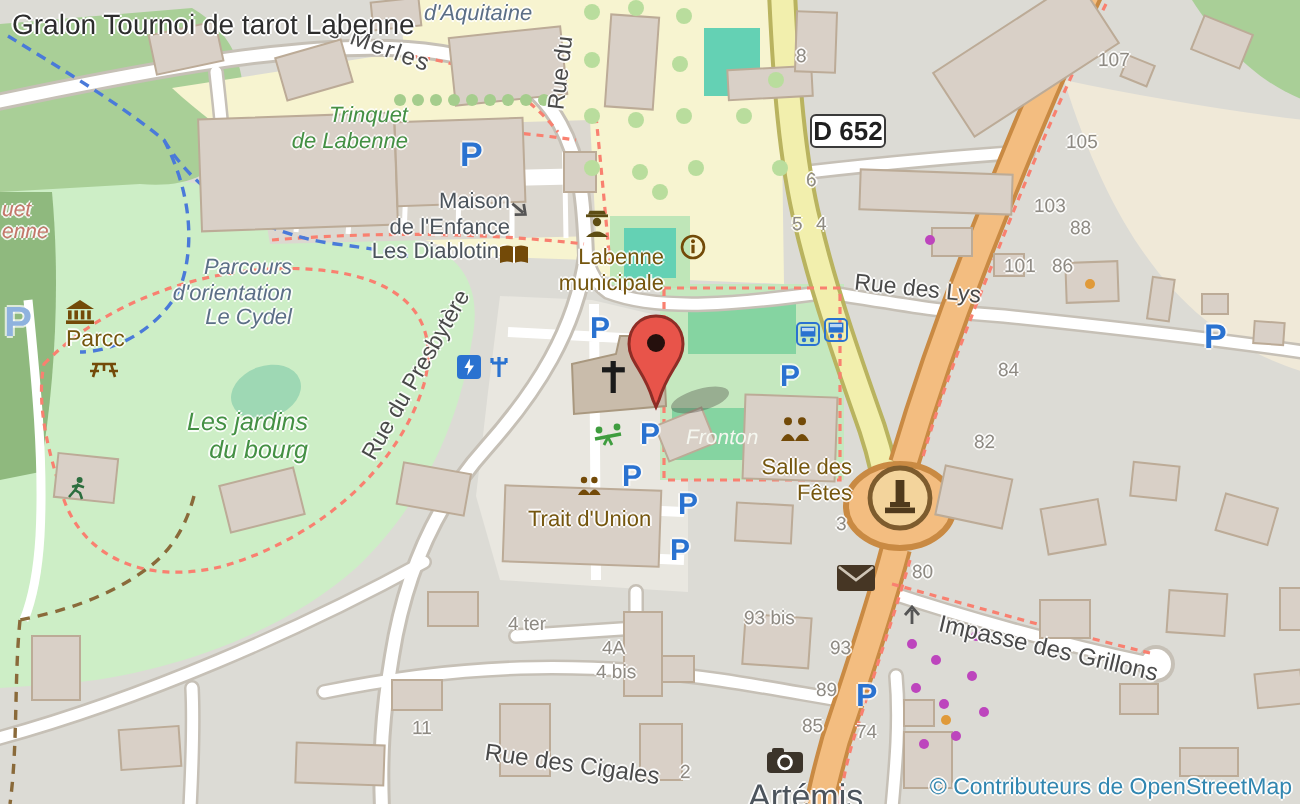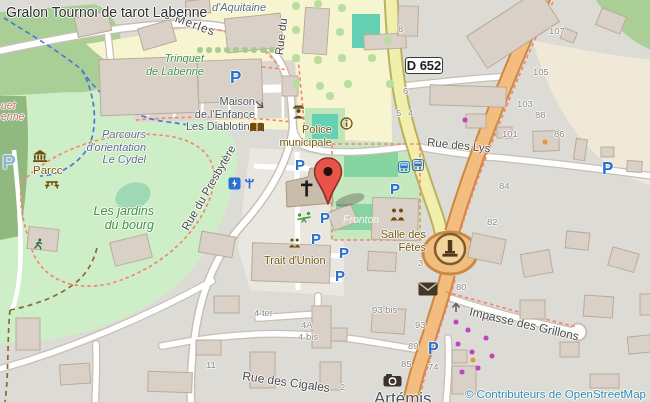--- a/index.html
+++ b/index.html
@@ -244,21 +244,21 @@
   <div class="lbl it green ctr" style="left:138px;top:52px;width:66px;">
     <div>Trinquet</div>
     <div>de Labenne</div>
   </div>
   <div class="lbl dark ctr" style="left:177px;top:95px;width:78px;">
     <div>Maison</div>
     <div>de l'Enfance</div>
     <div>Les Diablotins</div>
   </div>
   <div class="lbl brown ctr" style="left:270px;top:123px;width:62px;">
-    <div>Police</div>
+    <div>Labenne</div>
     <div>municipale</div>
   </div>
   <div class="lbl it slate ctr" style="left:76px;top:128px;width:70px;font-style:italic;">
     <div>Parcours</div>
     <div>d'orientation</div>
     <div>Le Cydel</div>
   </div>
   <div class="lbl brown" style="left:33px;top:164px;font-size:11.5px;">Parcc</div>
   <div class="lbl it green ctr" style="left:80px;top:204px;width:74px;font-size:12.5px;">
     <div>Les jardins</div>
@@ -278,21 +278,21 @@
 
   <span class="lbl hn" style="left:398px;top:24px">8</span>
   <span class="lbl hn" style="left:403px;top:86px">6</span>
   <span class="lbl hn" style="left:396px;top:108px">5</span>
   <span class="lbl hn" style="left:408px;top:108px">4</span>
   <span class="lbl hn" style="left:533px;top:67px">105</span>
   <span class="lbl hn" style="left:549px;top:26px">107</span>
   <span class="lbl hn" style="left:517px;top:99px">103</span>
   <span class="lbl hn" style="left:502px;top:129px">101</span>
   <span class="lbl hn" style="left:535px;top:110px">88</span>
-  <span class="lbl hn" style="left:554px;top:129px">86</span>
+  <span class="lbl hn" style="left:526px;top:129px">86</span>
   <span class="lbl hn" style="left:499px;top:181px">84</span>
   <span class="lbl hn" style="left:487px;top:217px">82</span>
   <span class="lbl hn" style="left:456px;top:282px">80</span>
   <span class="lbl hn" style="left:418px;top:258px">3</span>
   <span class="lbl hn" style="left:415px;top:320px">93</span>
   <span class="lbl hn" style="left:408px;top:341px">89</span>
   <span class="lbl hn" style="left:401px;top:359px">85</span>
   <span class="lbl hn" style="left:428px;top:362px">74</span>
   <span class="lbl hn" style="left:372px;top:305px">93 bis</span>
   <span class="lbl hn" style="left:254px;top:308px">4 ter</span>

